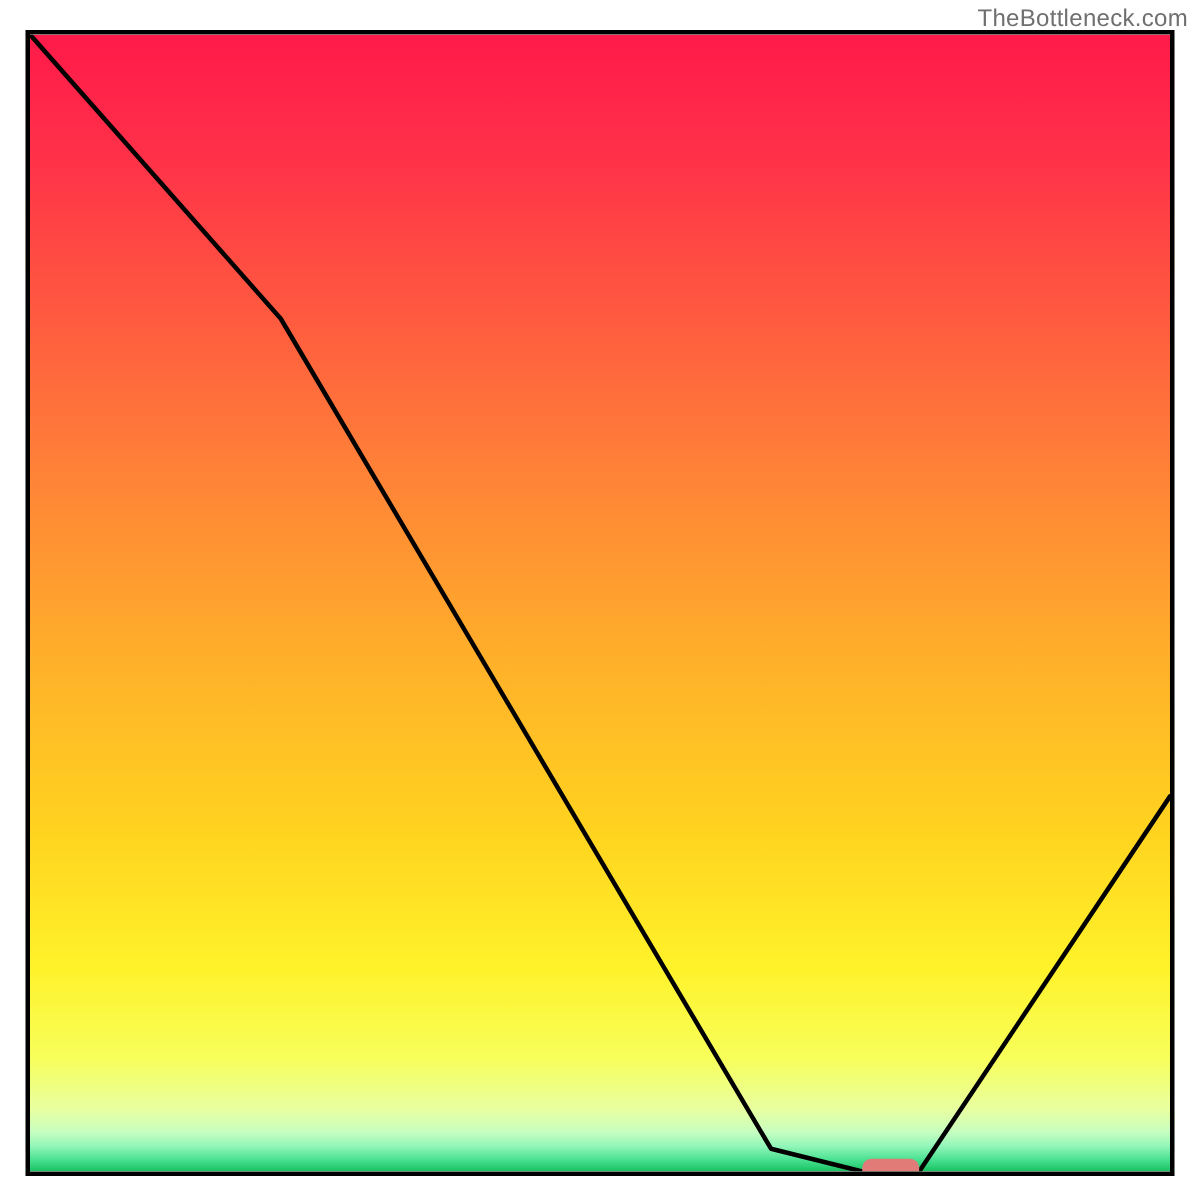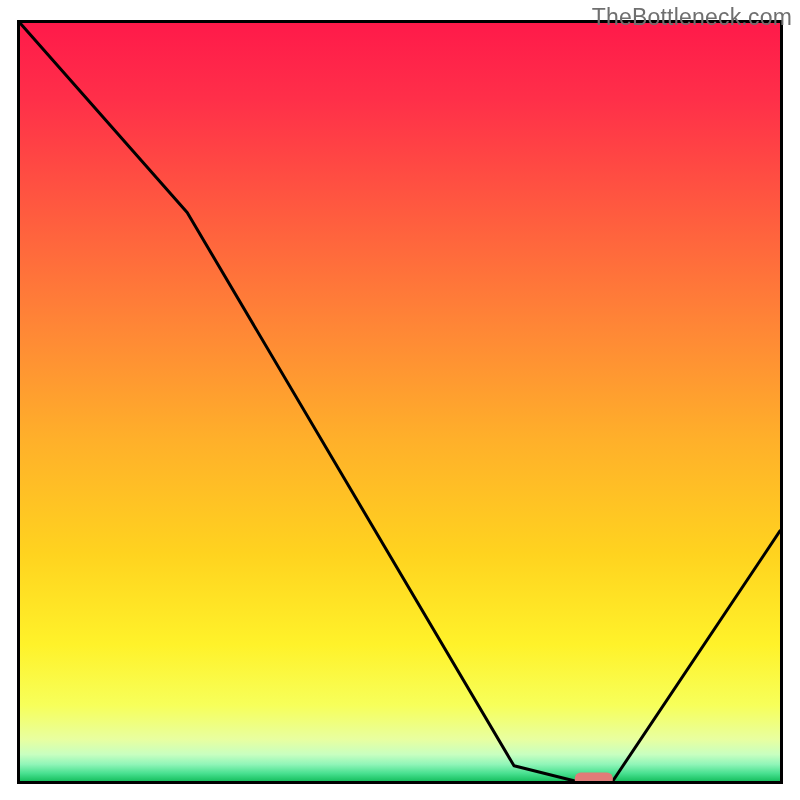--- a/index.html
+++ b/index.html
@@ -12,21 +12,21 @@
   }
   .chart-wrap {
     position: relative;
     width: 800px;
     height: 800px;
   }
   .watermark {
     position: absolute;
     top: 4px;
     right: 8px;
-    font-size: 23px;
+    font-size: 16px;
     font-weight: 500;
     color: #6f6f6f;
     letter-spacing: 0.2px;
     z-index: 10;
   }
   .plot-box {
     position: absolute;
     left: 17px;
     top: 20px;
     width: 766px;

